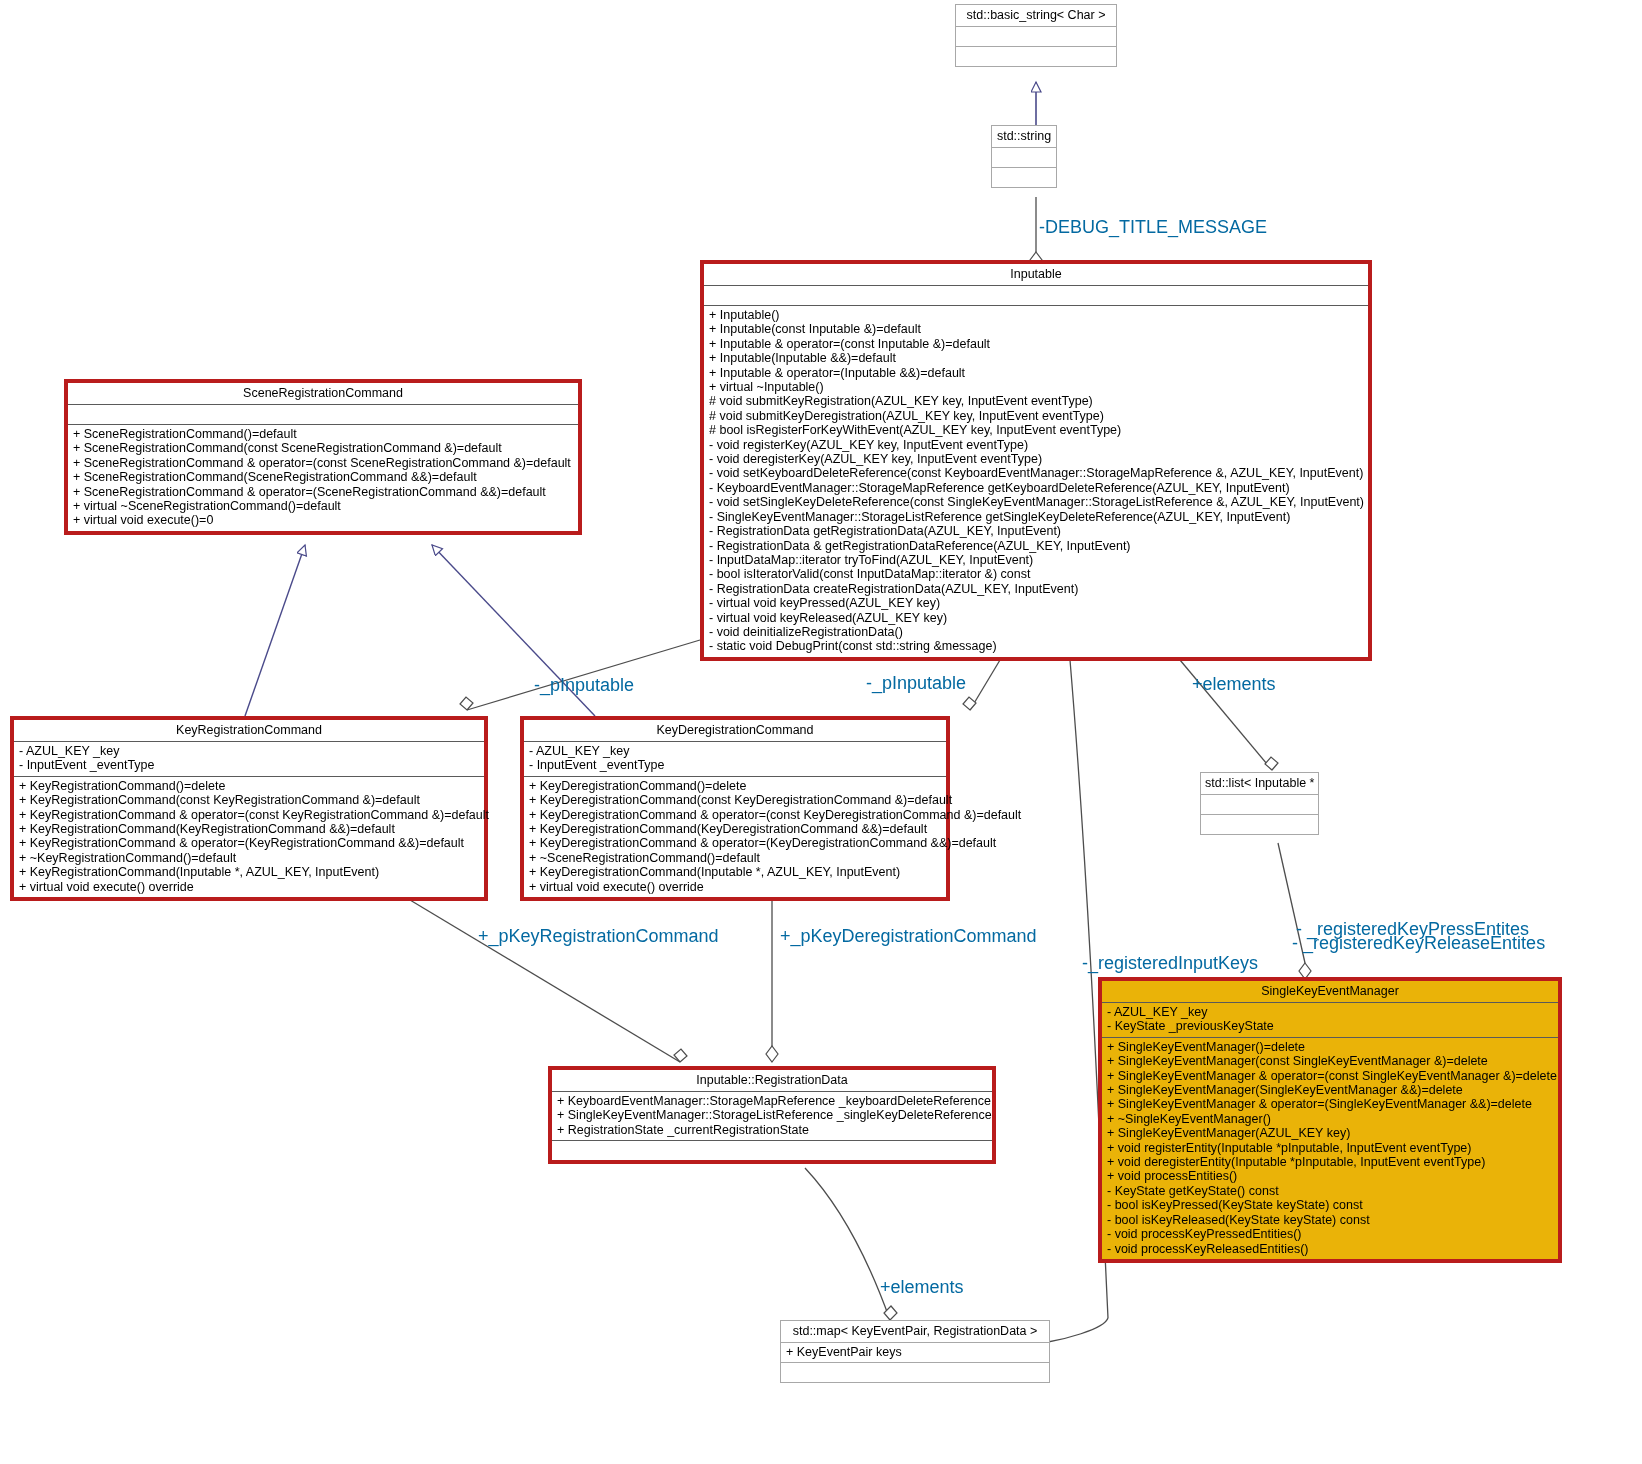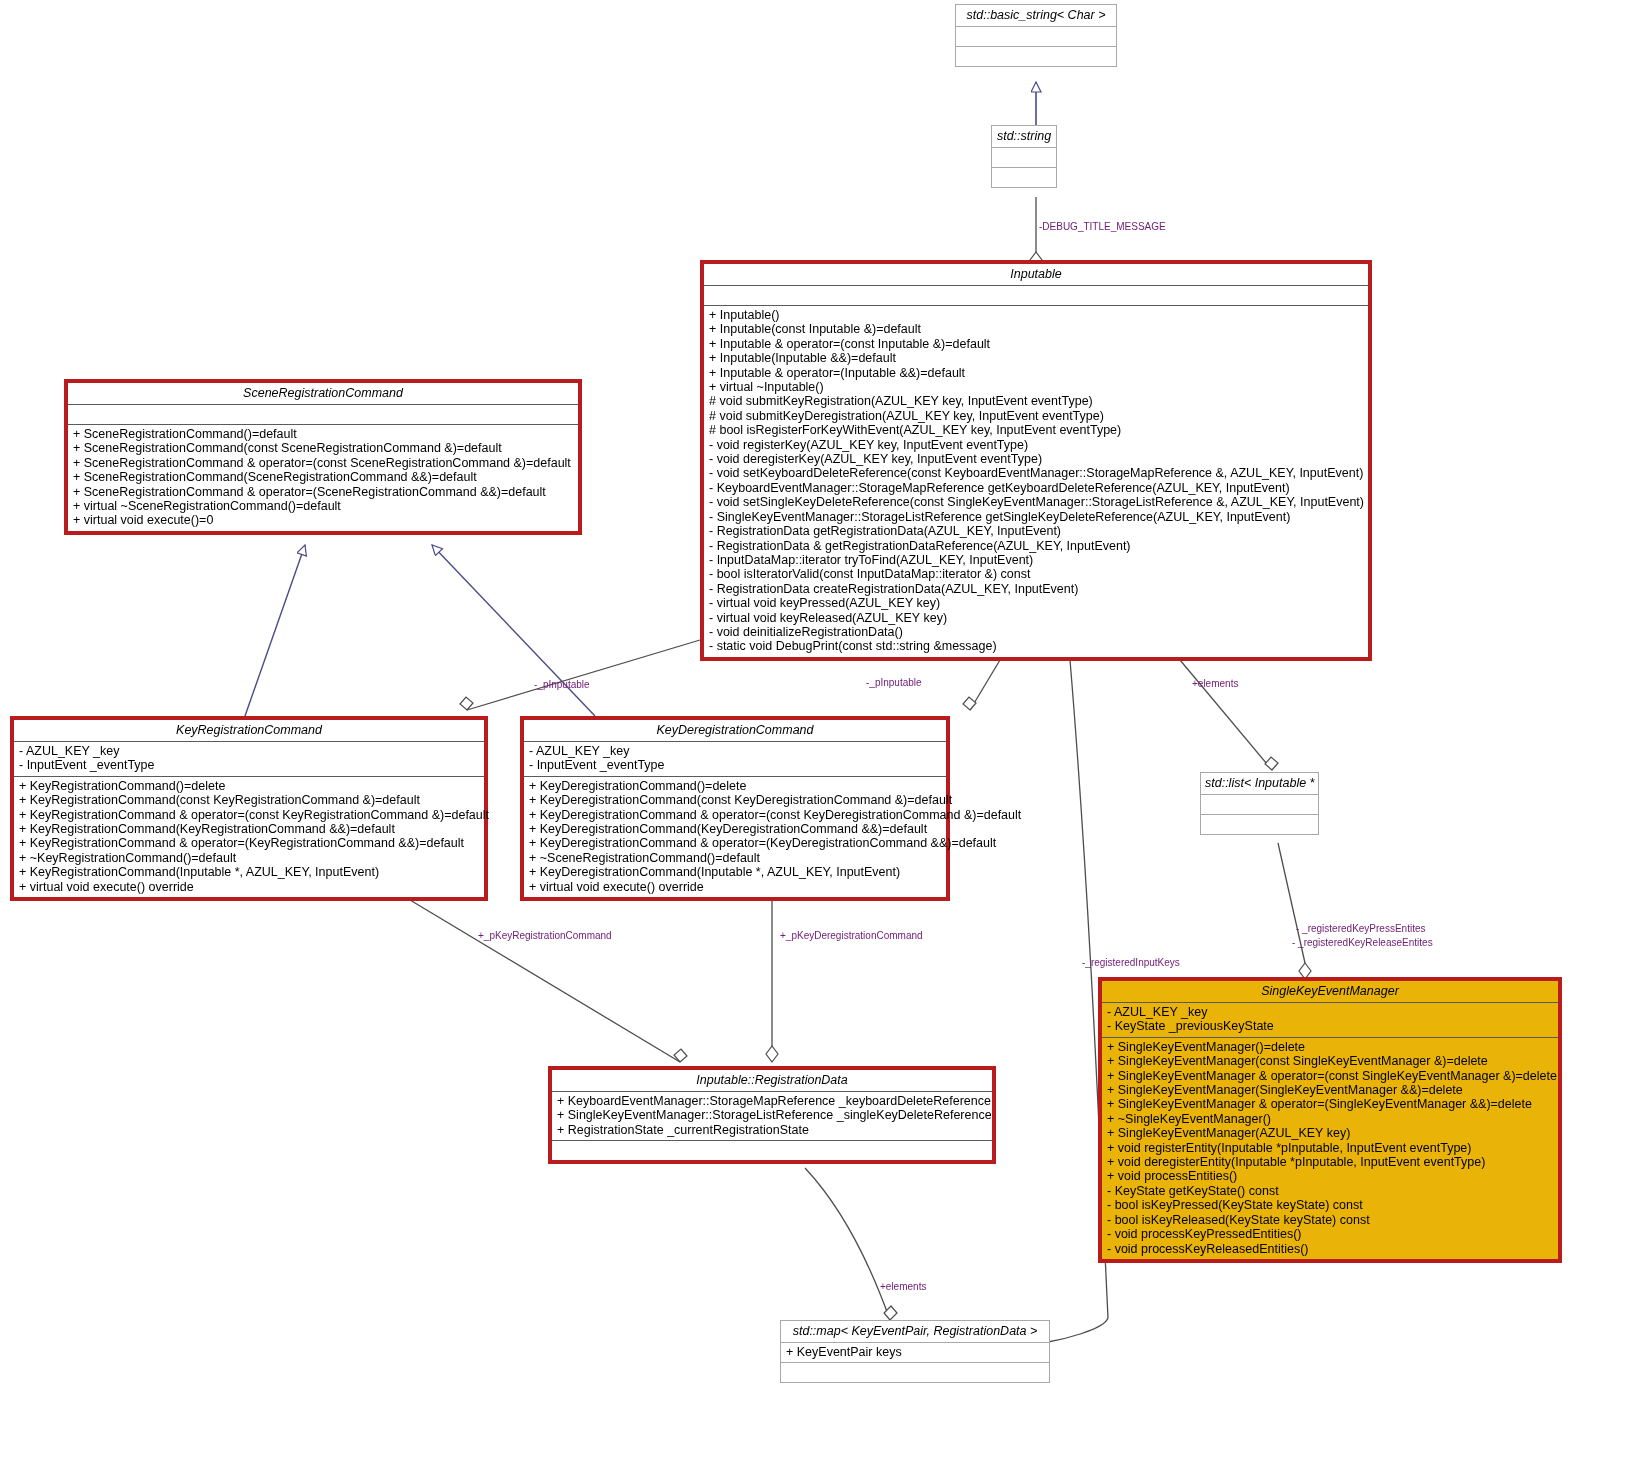--- a/index.html
+++ b/index.html
@@ -42,21 +42,20 @@
     border: 1px solid #a8a8a8;
   }
   .node .title {
     text-align: center;
     padding: 3px 4px 4px 4px;
     border-bottom: 1px solid #5a5a5a;
     font-size: 12.5px;
     line-height: 14px;
     white-space: nowrap;
     overflow: hidden;
-    font-style: italic;
   }
   .node.lightborder .title {
     border-bottom: 1px solid #a8a8a8;
   }
   .node .section {
     border-bottom: 1px solid #5a5a5a;
     padding: 2px 5px 3px 5px;
   }
   .node.lightborder .section {
     border-bottom: 1px solid #a8a8a8;
@@ -68,23 +67,23 @@
     white-space: nowrap;
     font-size: 12.5px;
     line-height: 14.4px;
     overflow: visible;
   }
   .node .section.empty {
     height: 14px;
   }
   .edge-label {
     position: absolute;
-    font-size: 10px;
+    font-size: 18px;
     line-height: 14px;
-    color: #701a75;
+    color: #0369a1;
     white-space: nowrap;
     background: transparent;
   }
 </style>
 </head>
 <body>
 
 <div id="diagram">
 
   <svg class="edges" viewBox="0 0 1642 1464">

